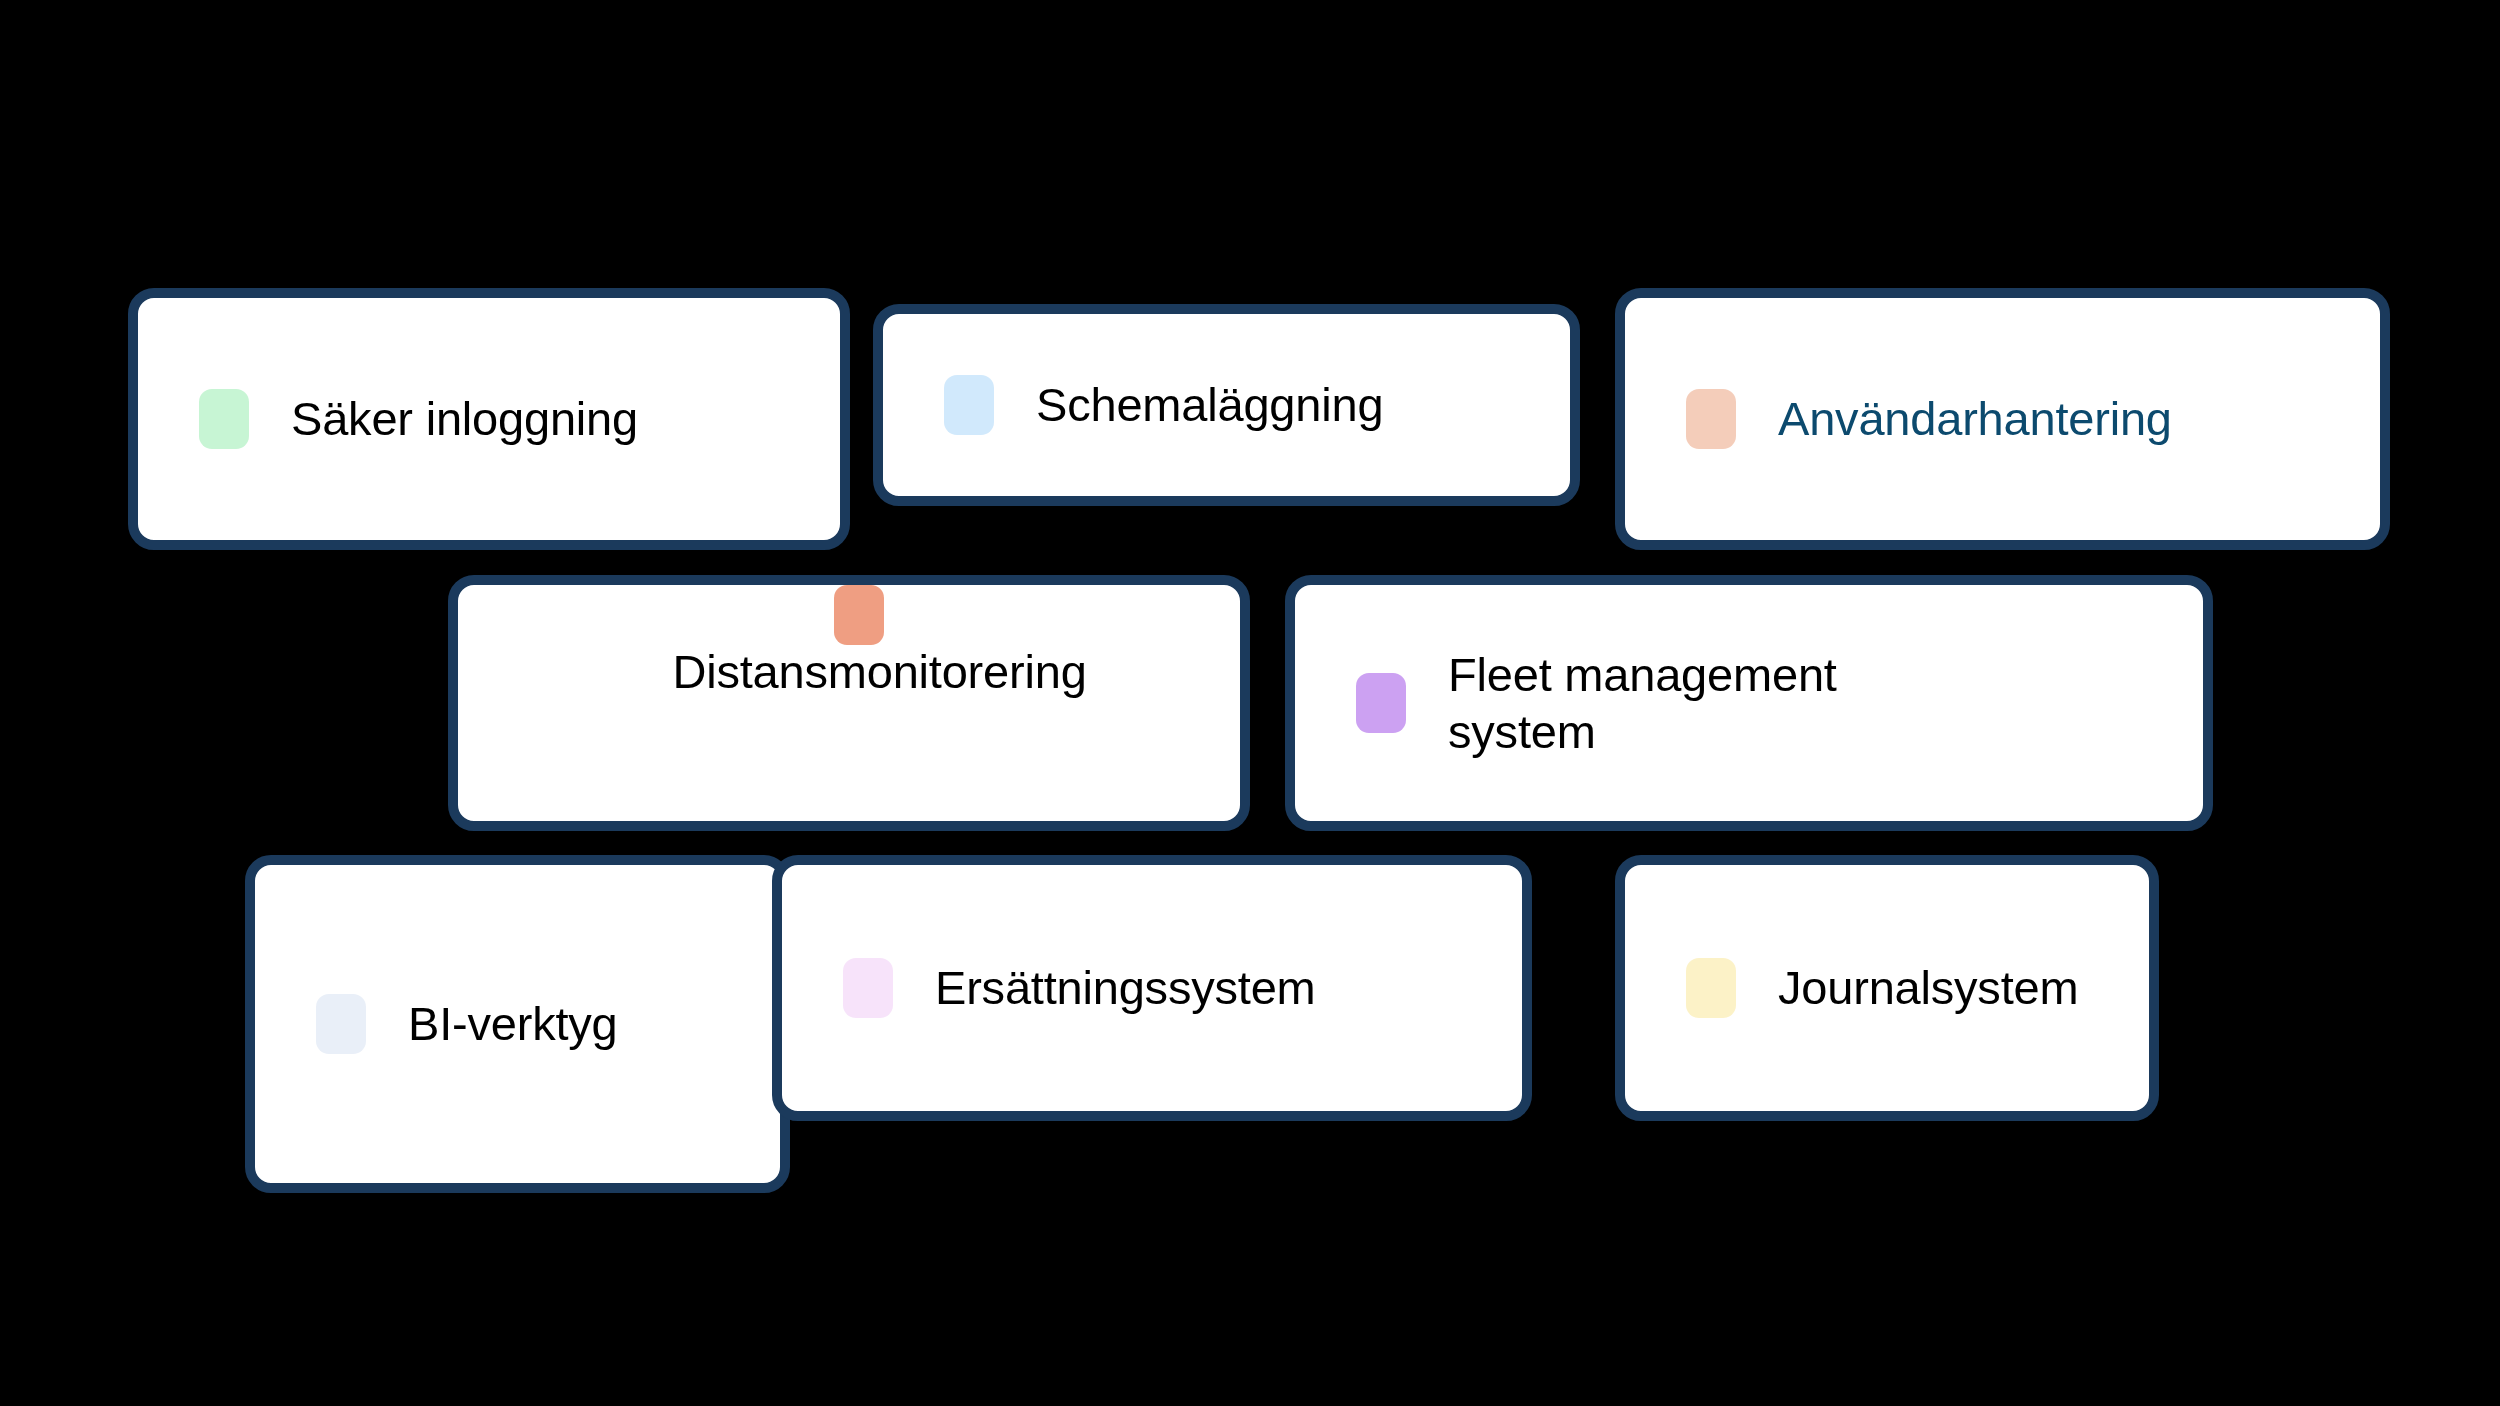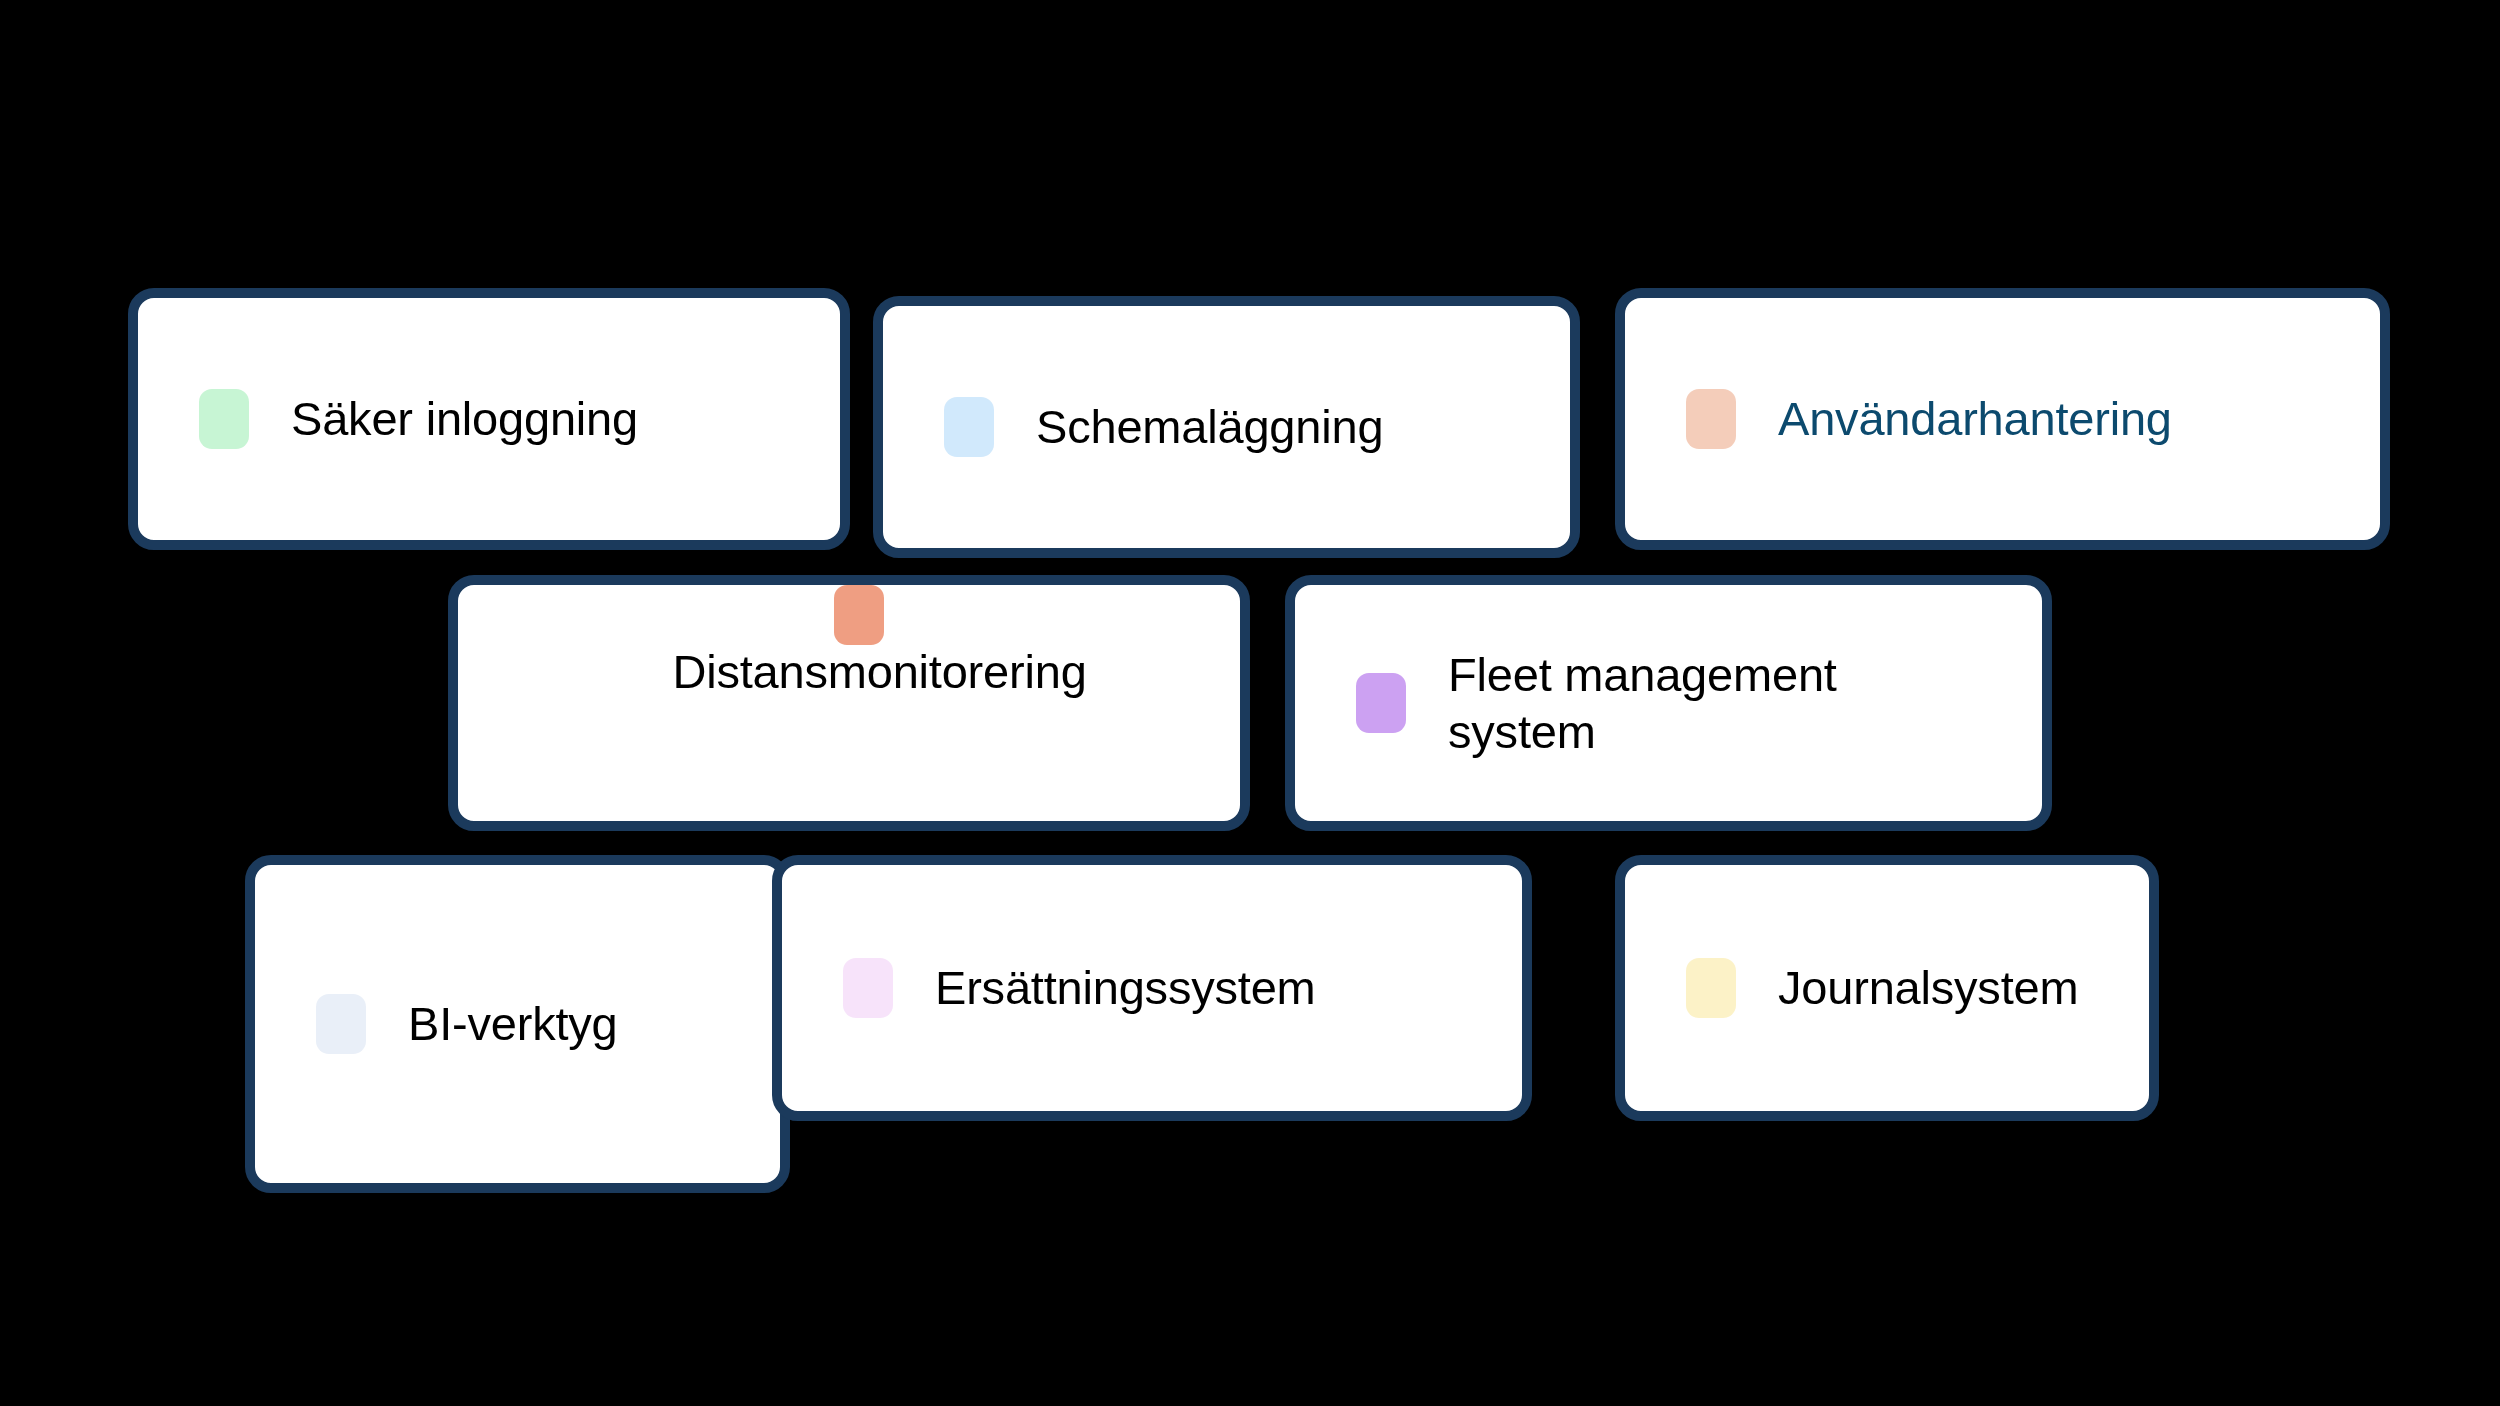--- a/index.html
+++ b/index.html
@@ -37,26 +37,26 @@
     color:#000000;
     font-size:47px;
     line-height:1.17;
     font-weight:400;
     letter-spacing:-0.2px;
     white-space:pre-line;
   }
 
   
   #card-saker-inloggning   { left:128px;  top:288px;  width:722px; height:262px; }
-  #card-schemalaggning     { left:873px;  top:296px;  width:707px; height:262px; }
+  #card-schemalaggning     { left:873px;  top:304px;  width:707px; height:202px; }
   #card-anvandarhantering  { left:1615px; top:288px;  width:775px; height:262px; }
 
   
   #card-distansmonitorering{ left:448px;  top:575px;  width:802px; height:256px; }
-  #card-fleet-management   { left:1285px; top:575px;  width:767px; height:256px; }
+  #card-fleet-management   { left:1285px; top:575px;  width:928px; height:256px; }
 
   
   #card-bi-verktyg         { left:245px;  top:855px;  width:545px; height:338px; }
   #card-ersattningssystem  { left:772px;  top:855px;  width:760px; height:266px; }
   #card-journalsystem      { left:1615px; top:855px;  width:544px; height:266px; }
 
   
   #card-fleet-management .card-label { line-height:1.22; }
 </style>
 </head>

